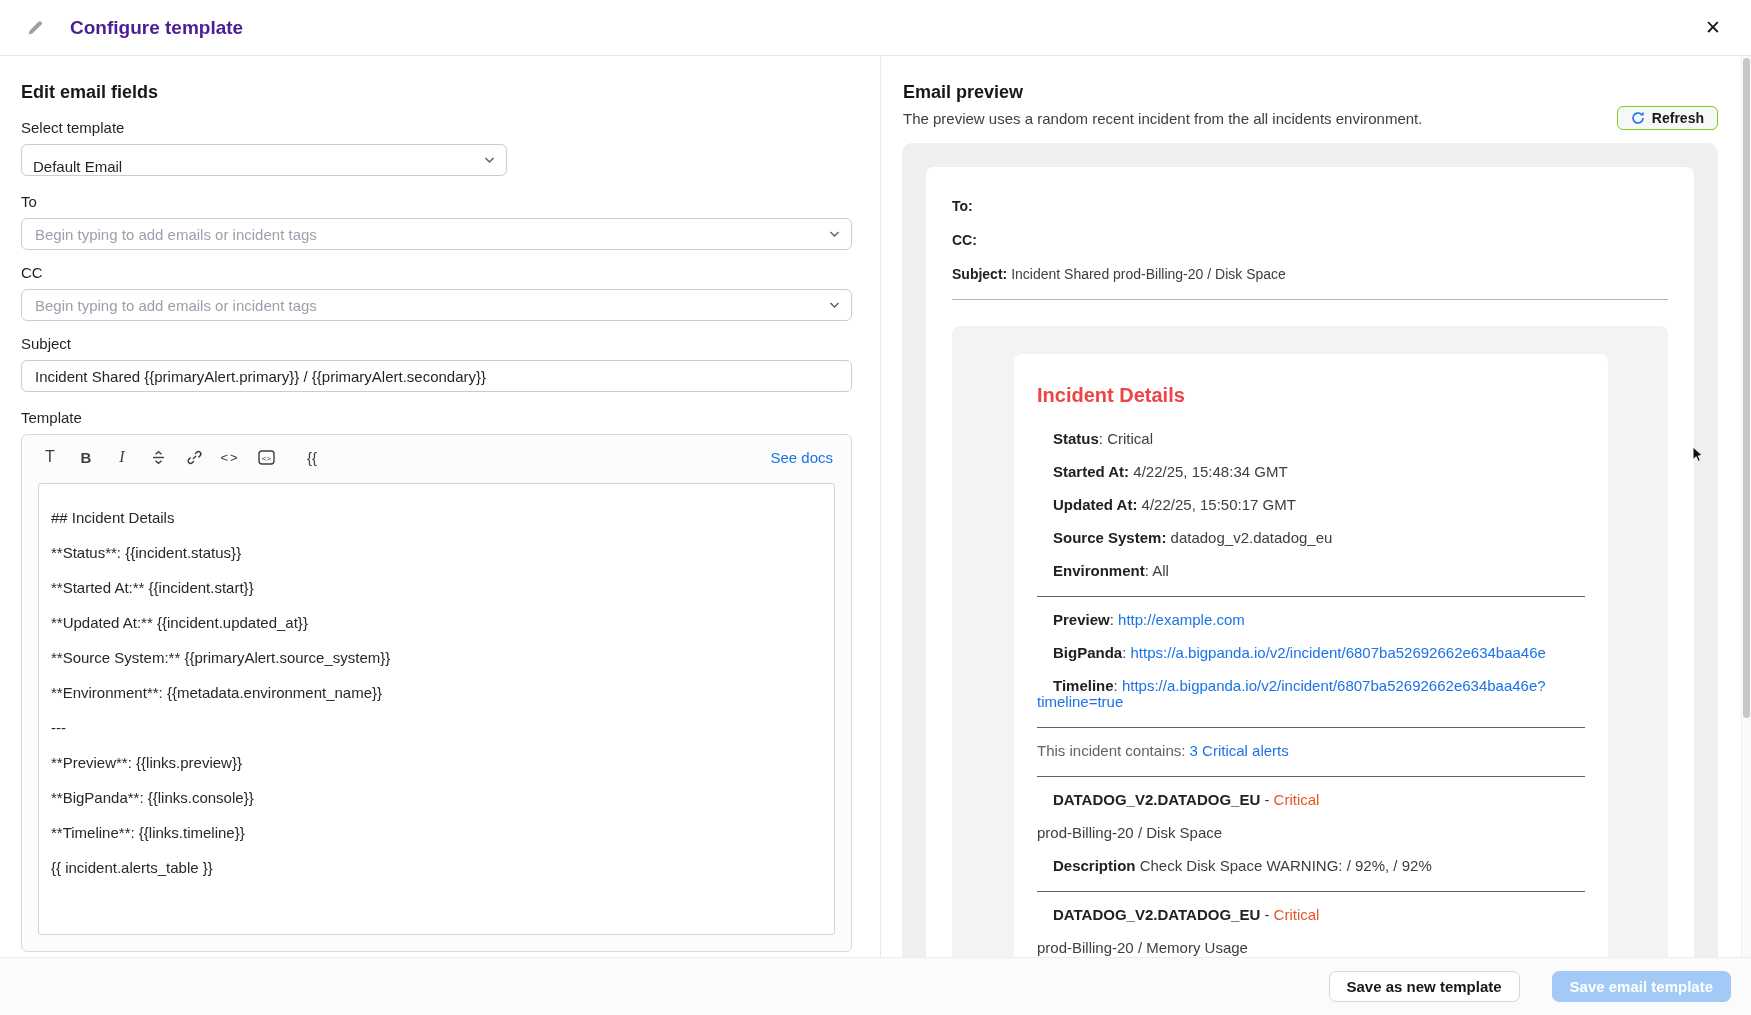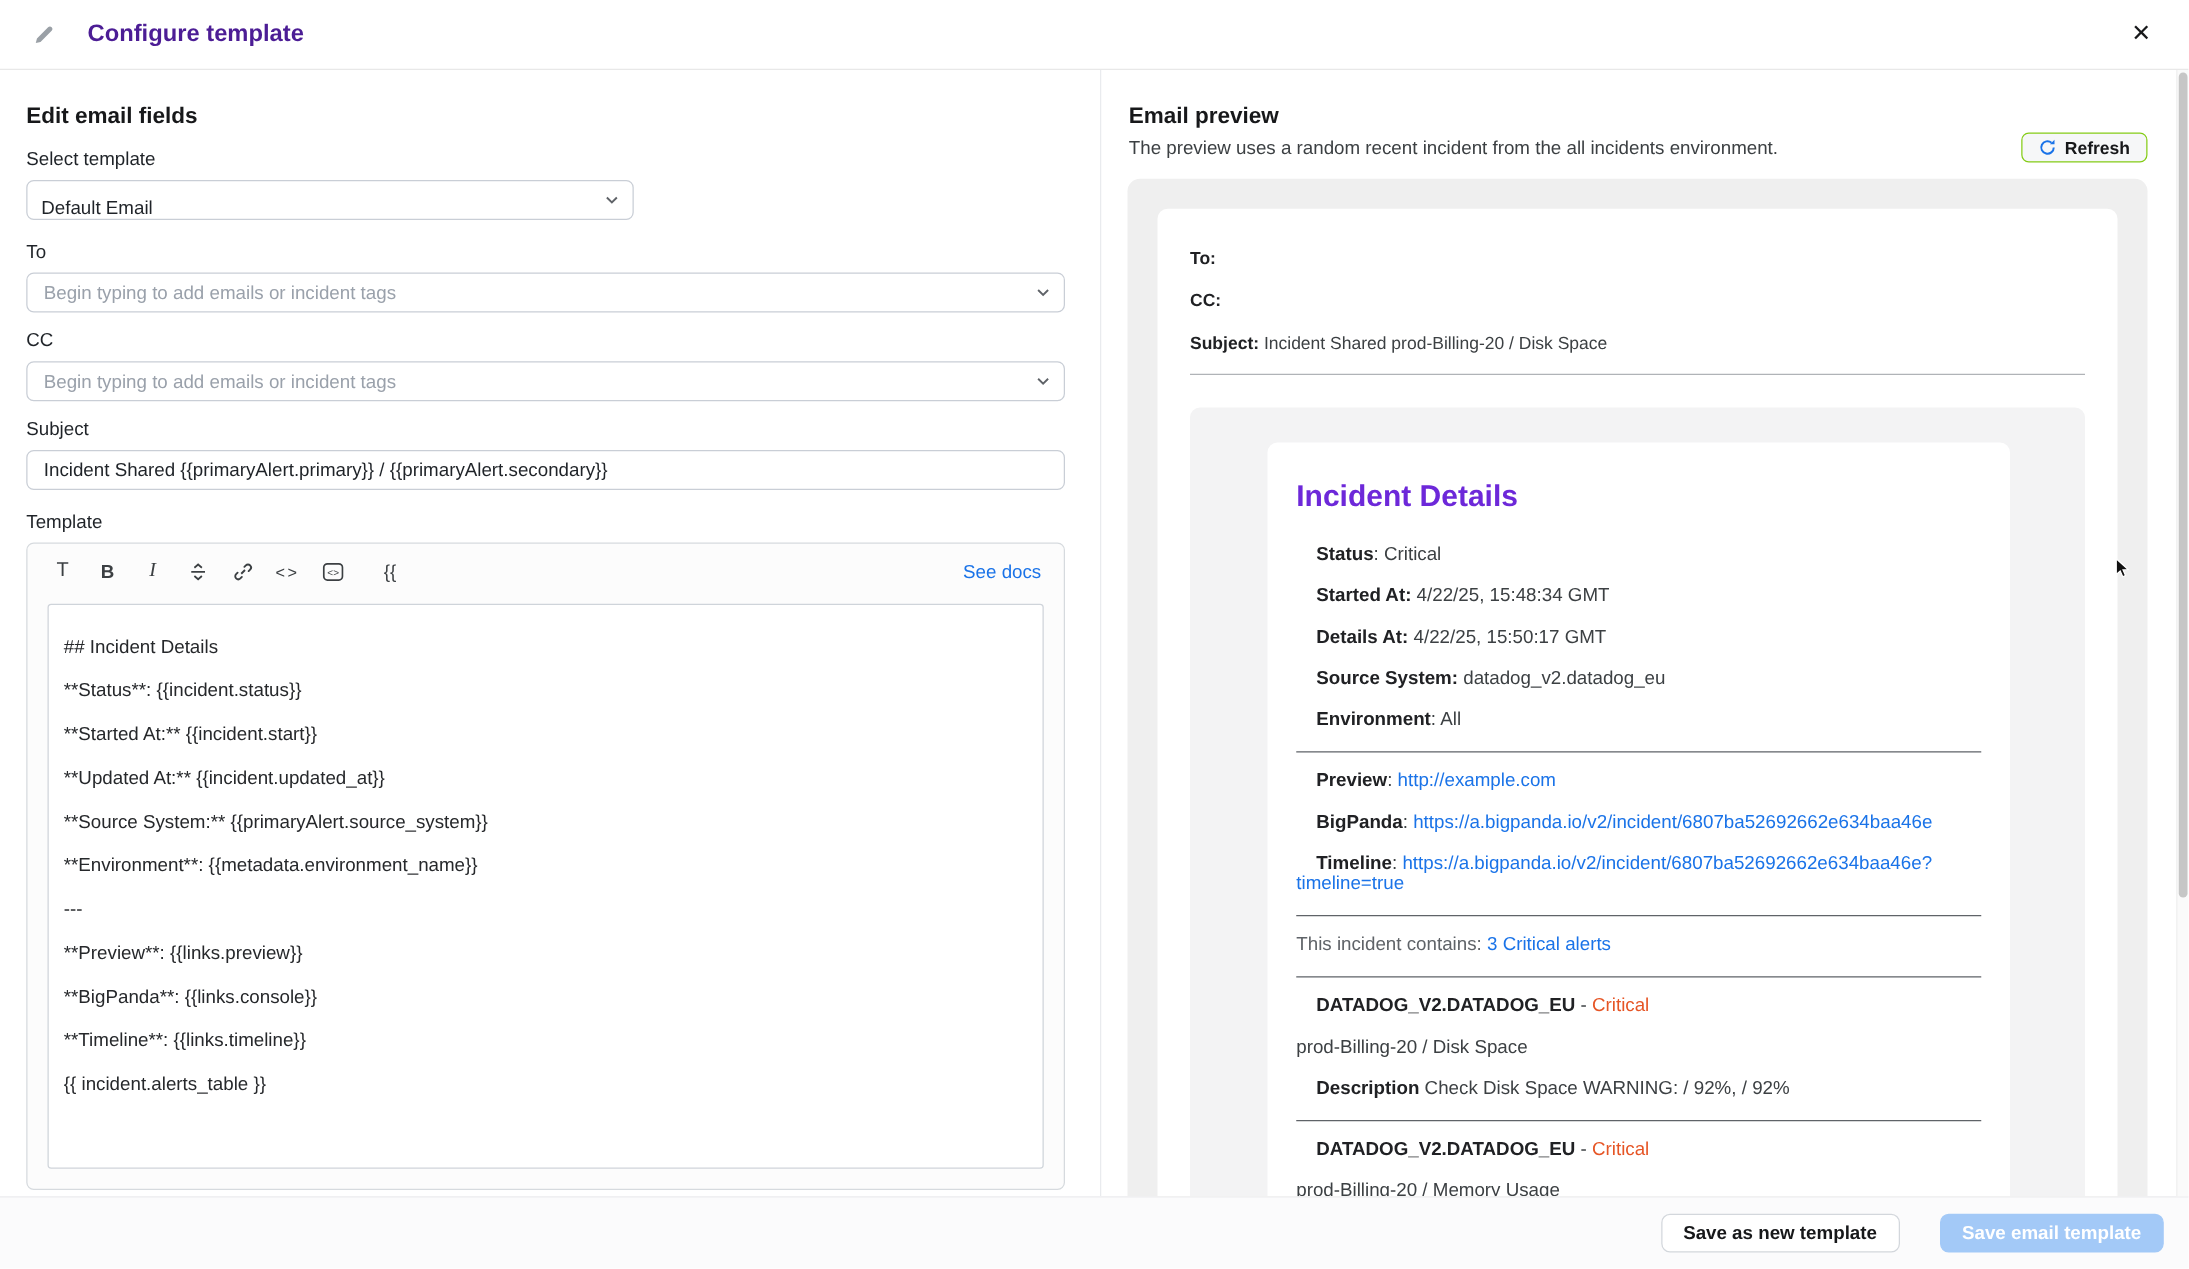--- a/index.html
+++ b/index.html
@@ -56,21 +56,21 @@
   .preview-box{position:absolute;left:21px;right:33px;top:87px;height:1000px;
       background:#efefef;border-radius:10px;padding:24px;box-sizing:border-box;}
   .email-card{background:#fff;border-radius:8px;padding:30px 26px 0;height:930px;
       box-sizing:border-box;}
   .meta-line{font-size:14px;color:#3c4043;margin:0 0 16px;line-height:18px;}
   .meta-line b{color:#202124;}
   hr.light{border:0;border-top:1px solid #b0b3b7;margin:15px 0 0;}
   .body-gray{margin-top:26px;background:#f3f3f4;border-radius:8px;
       padding:28px 60px 40px 62px;}
   .email-inner{background:#fff;border-radius:8px;padding:30px 23px 24px;}
-  .email-inner h1{font-size:24px;color:#6d28d9;margin:0 0 24px;font-weight:bold;}
+  .email-inner h1{font-size:20px;color:#ef4444;margin:0 0 24px;font-weight:bold;}
   .line{margin:0 0 17px;font-size:15px;color:#3c4043;line-height:16px;overflow-wrap:break-word;}
   .line b{color:#202124;margin-left:16px;}
   .line a{color:#1a73e8;text-decoration:none;}
   hr.dark{border:0;border-top:1px solid #5f6368;margin:15px 0;}
   .muted{color:#5f6368;}
   .orange{color:#e65525;text-decoration:none;}
 
   
   .ftr{height:58px;background:#fbfbfc;border-top:1px solid #ececee;display:flex;
        align-items:center;justify-content:flex-end;gap:32px;padding-right:20px;
@@ -209,21 +209,21 @@
           <p class="meta-line"><b>CC:</b></p>
           <p class="meta-line"><b>Subject:</b> <span>Incident Shared prod-Billing-20 / Disk Space</span></p>
           <hr class="light">
 
           <div class="body-gray">
             <div class="email-inner">
               <h1>Incident Details</h1>
 
               <p class="line"><b>Status</b><span>: </span><span>Critical</span></p>
               <p class="line"><b>Started At:</b><span> </span><span>4/22/25, 15:48:34 GMT</span></p>
-              <p class="line"><b>Details At:</b><span> </span><span>4/22/25, 15:50:17 GMT</span></p>
+              <p class="line"><b>Updated At:</b><span> </span><span>4/22/25, 15:50:17 GMT</span></p>
               <p class="line"><b>Source System:</b><span> </span><span>datadog_v2.datadog_eu</span></p>
               <p class="line"><b>Environment</b><span>: </span><span>All</span></p>
 
               <hr class="dark">
 
               <p class="line"><b>Preview</b><span>: </span><a href="#">http://example.com</a></p>
               <p class="line"><b>BigPanda</b><span>: </span><a href="#">https://a.bigpanda.io/v2/incident/6807ba52692662e634baa46e</a></p>
               <p class="line"><b>Timeline</b><span>: </span><a href="#">https://a.bigpanda.io/v2/incident/6807ba52692662e634baa46e?timeline=true</a></p>
 
               <hr class="dark">

